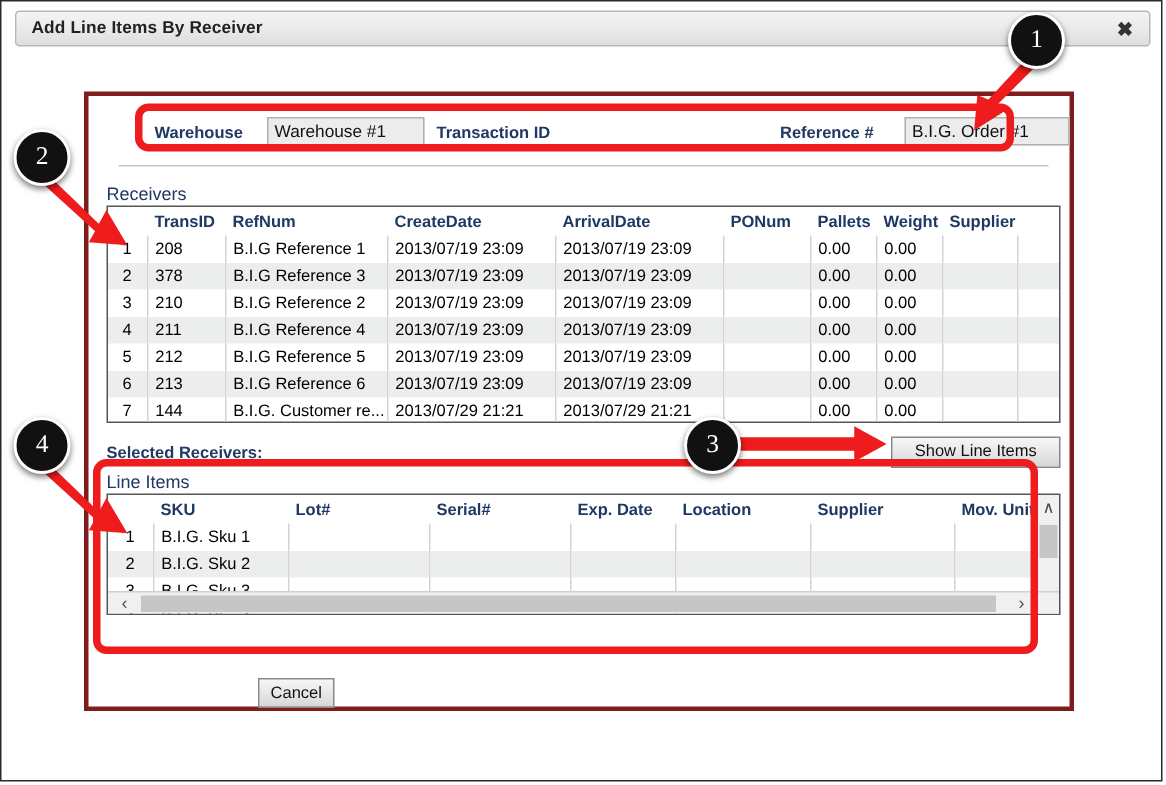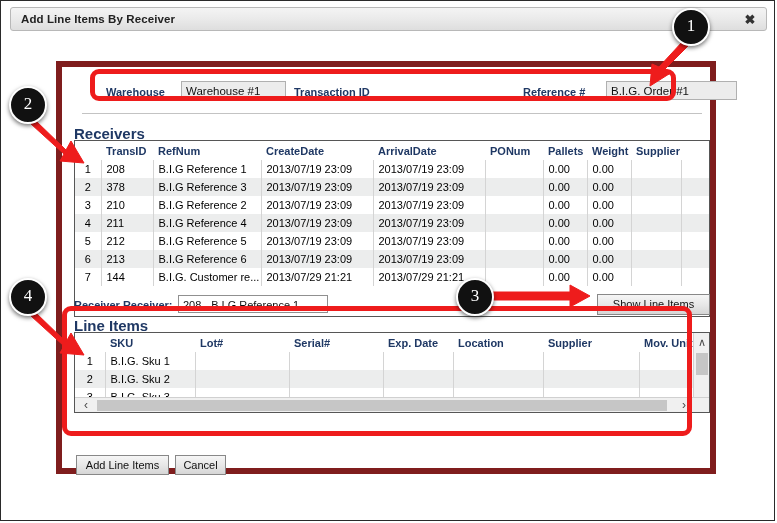--- a/index.html
+++ b/index.html
@@ -55,21 +55,21 @@
     font-weight: bold;
     color: #333;
     cursor: pointer;
   }
 
   
   #content-panel {
     position: absolute;
     left: 55px; top: 60px;
     width: 660px; height: 413px;
-    border: 6px solid #7f1d1d;
+    border: 3px solid #7f1d1d;
     background: #ffffff;
     box-sizing: border-box;
   }
 
   
   #header-fields {
     position: absolute;
     left: 44px; top: 14px;
     width: 580px; height: 24px;
   }
@@ -93,48 +93,48 @@
     font-size: 11.5px;
     color: #111;
     overflow: hidden;
     white-space: nowrap;
   }
   #lbl-warehouse { left: 0px; }
   #val-warehouse { left: 75px; width: 105px; }
   #lbl-transid  { left: 188px; }
   #val-transid  { left: 278px; width: 130px; }
   #lbl-refnum   { left: 417px; }
-  #val-refnum   { left: 500px; width: 131px; }
+  #val-refnum   { left: 500px; width: 110px; }
 
   #header-divider {
     position: absolute;
     left: 20px; top: 46px;
     width: 620px; height: 1px;
     background: #c3c3c3;
   }
 
   
   .section-caption {
     position: absolute;
-    font-size: 15px;
-    font-weight: bold;
+    font-size: 12px;
+    font-weight: normal;
     color: #1f3864;
   }
   #receivers-caption { left: 12px; top: 58px; }
   #lineitems-caption { left: 12px; top: 250px; }
 
   
   .grid {
     position: absolute;
     border: 1px solid #565656;
     background: #fff;
     box-sizing: border-box;
     overflow: hidden;
   }
-  #receivers-grid { left: 12px; top: 73px; width: 636px; height: 177px; }
+  #receivers-grid { left: 12px; top: 73px; width: 636px; height: 145px; }
   #lineitems-grid { left: 12px; top: 265px; width: 636px; height: 81px; }
 
   table.grid-table {
     border-collapse: collapse;
     table-layout: fixed;
     width: 100%;
     font-size: 11px;
   }
   table.grid-table th {
     height: 19px;
@@ -451,22 +451,21 @@
               <td>0.00</td>
               <td>0.00</td>
               <td></td>
               <td></td>
             </tr>
           </tbody>
       </table>
     </div>
 
     <div id="selected-receiver-row">
-      <div id="selected-receiver-label">Receiver Receiver:</div>
-      <div id="selected-receiver-value">208 - B.I.G Reference 1</div>
+      <div id="selected-receiver-label">Selected Receivers:</div>
       <div class="btn" id="show-line-items-button">Show Line Items</div>
     </div>
 
     <div class="section-caption" id="lineitems-caption">Line Items</div>
 
     <div class="grid" id="lineitems-grid">
       <table class="grid-table">
         <colgroup>
           <col style="width:30px">
             <col style="width:90px">
@@ -560,21 +559,20 @@
         <div class="arrow down">∨</div>
       </div>
 
       <div id="li-hscroll">
         <div class="arrow left">‹</div>
         <div class="thumb"></div>
         <div class="arrow right">›</div>
       </div>
     </div>
 
-    <div class="btn" id="add-line-items-button">Add Line Items</div>
     <div class="btn" id="cancel-button">Cancel</div>
 
   </div>
 </div>
 
 <div class="hl" id="hl-header"></div>
 <div class="hl" id="hl-lineitems"></div>
 
 <svg id="arrow-layer" viewBox="0 0 777 523">
   <g fill="#ee1c1c" stroke="#ee1c1c">

